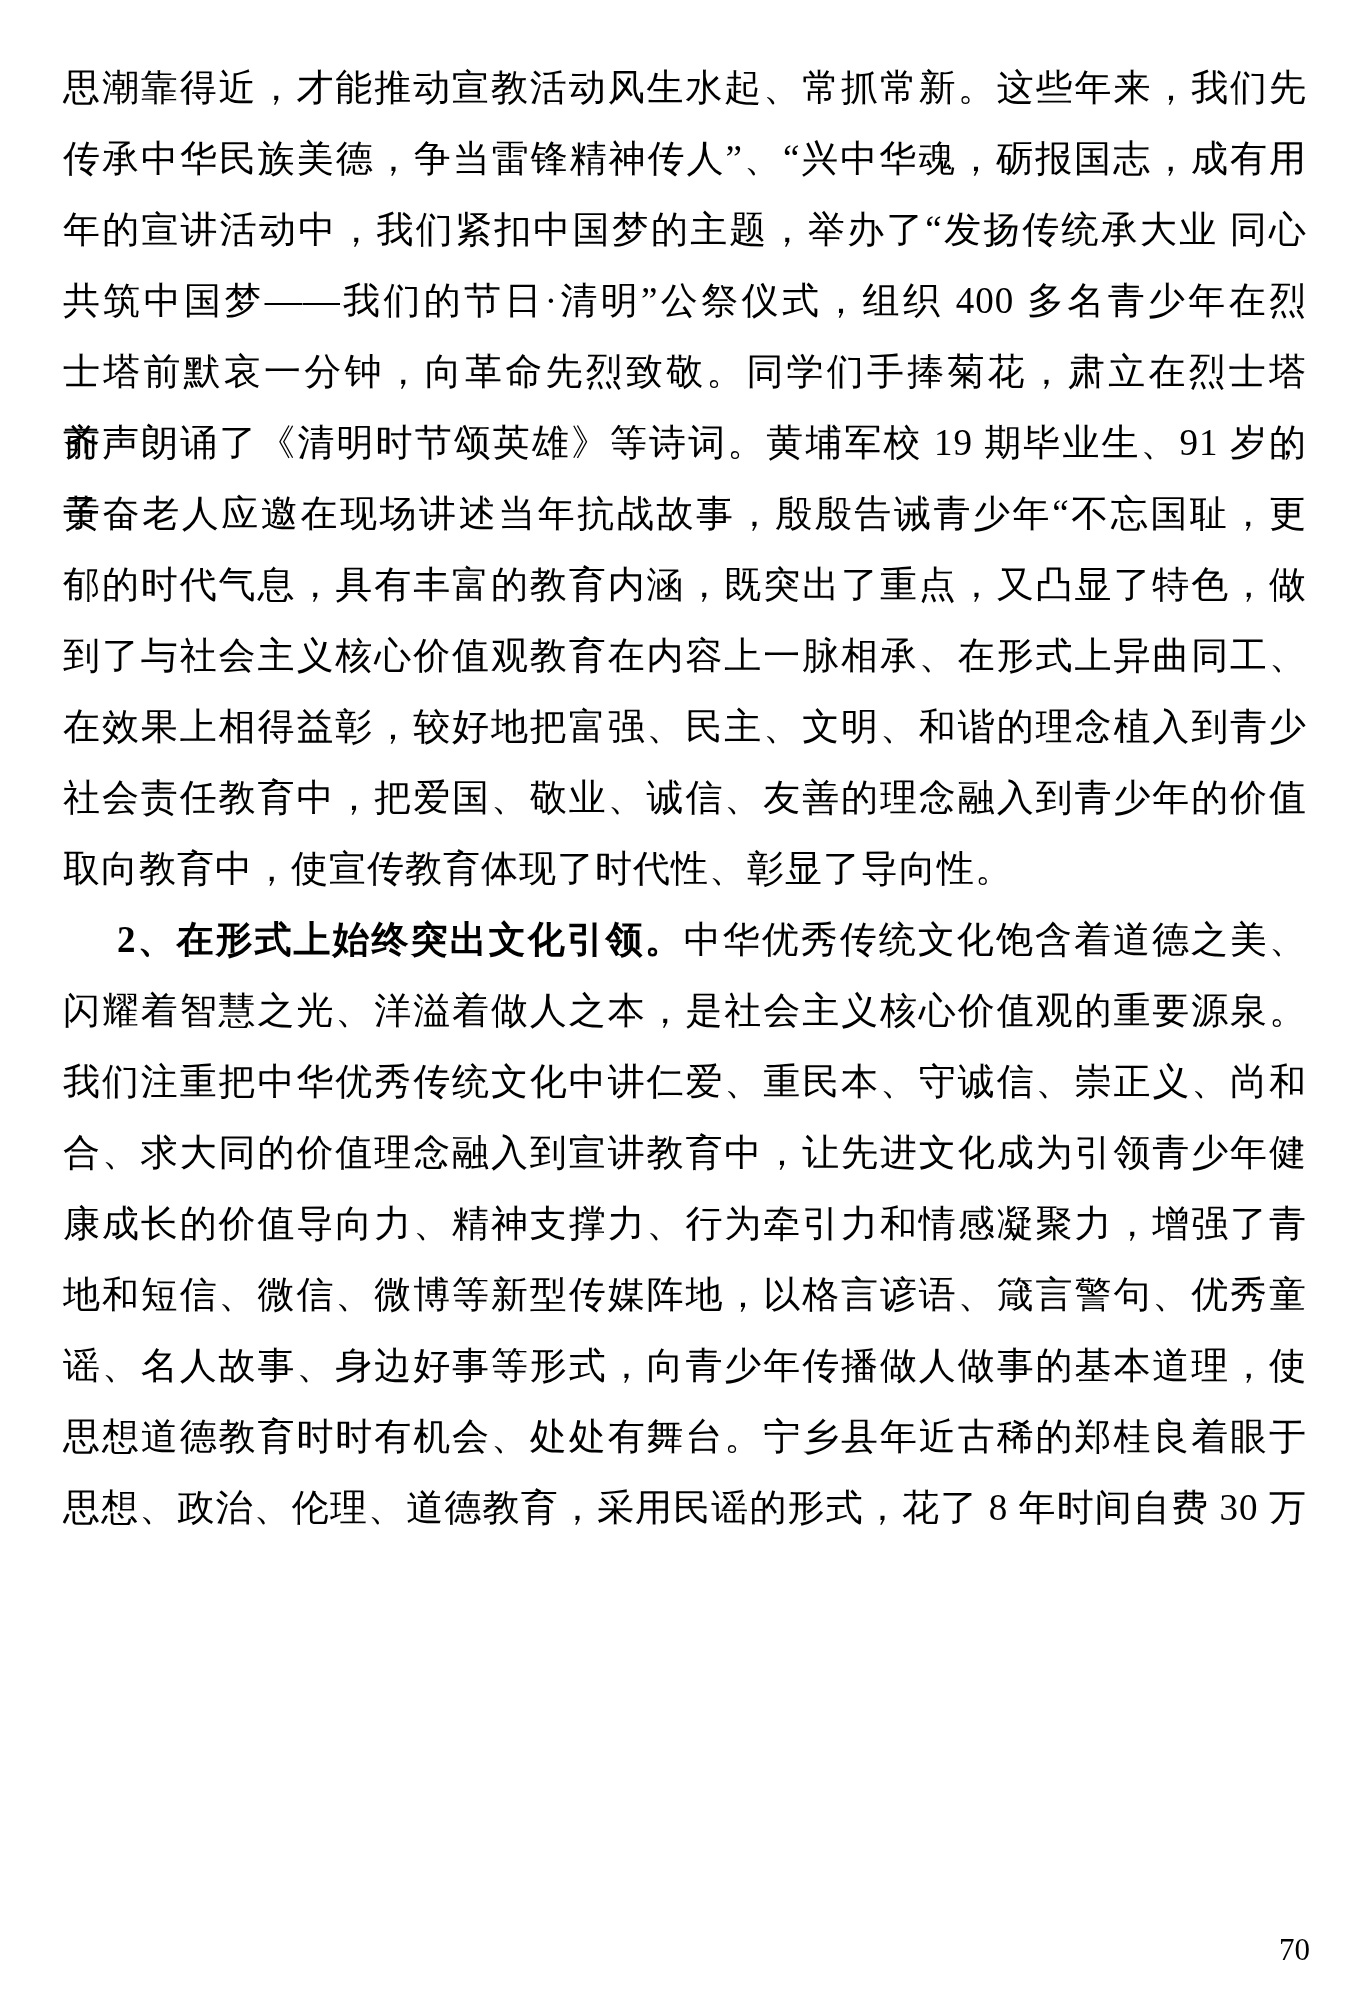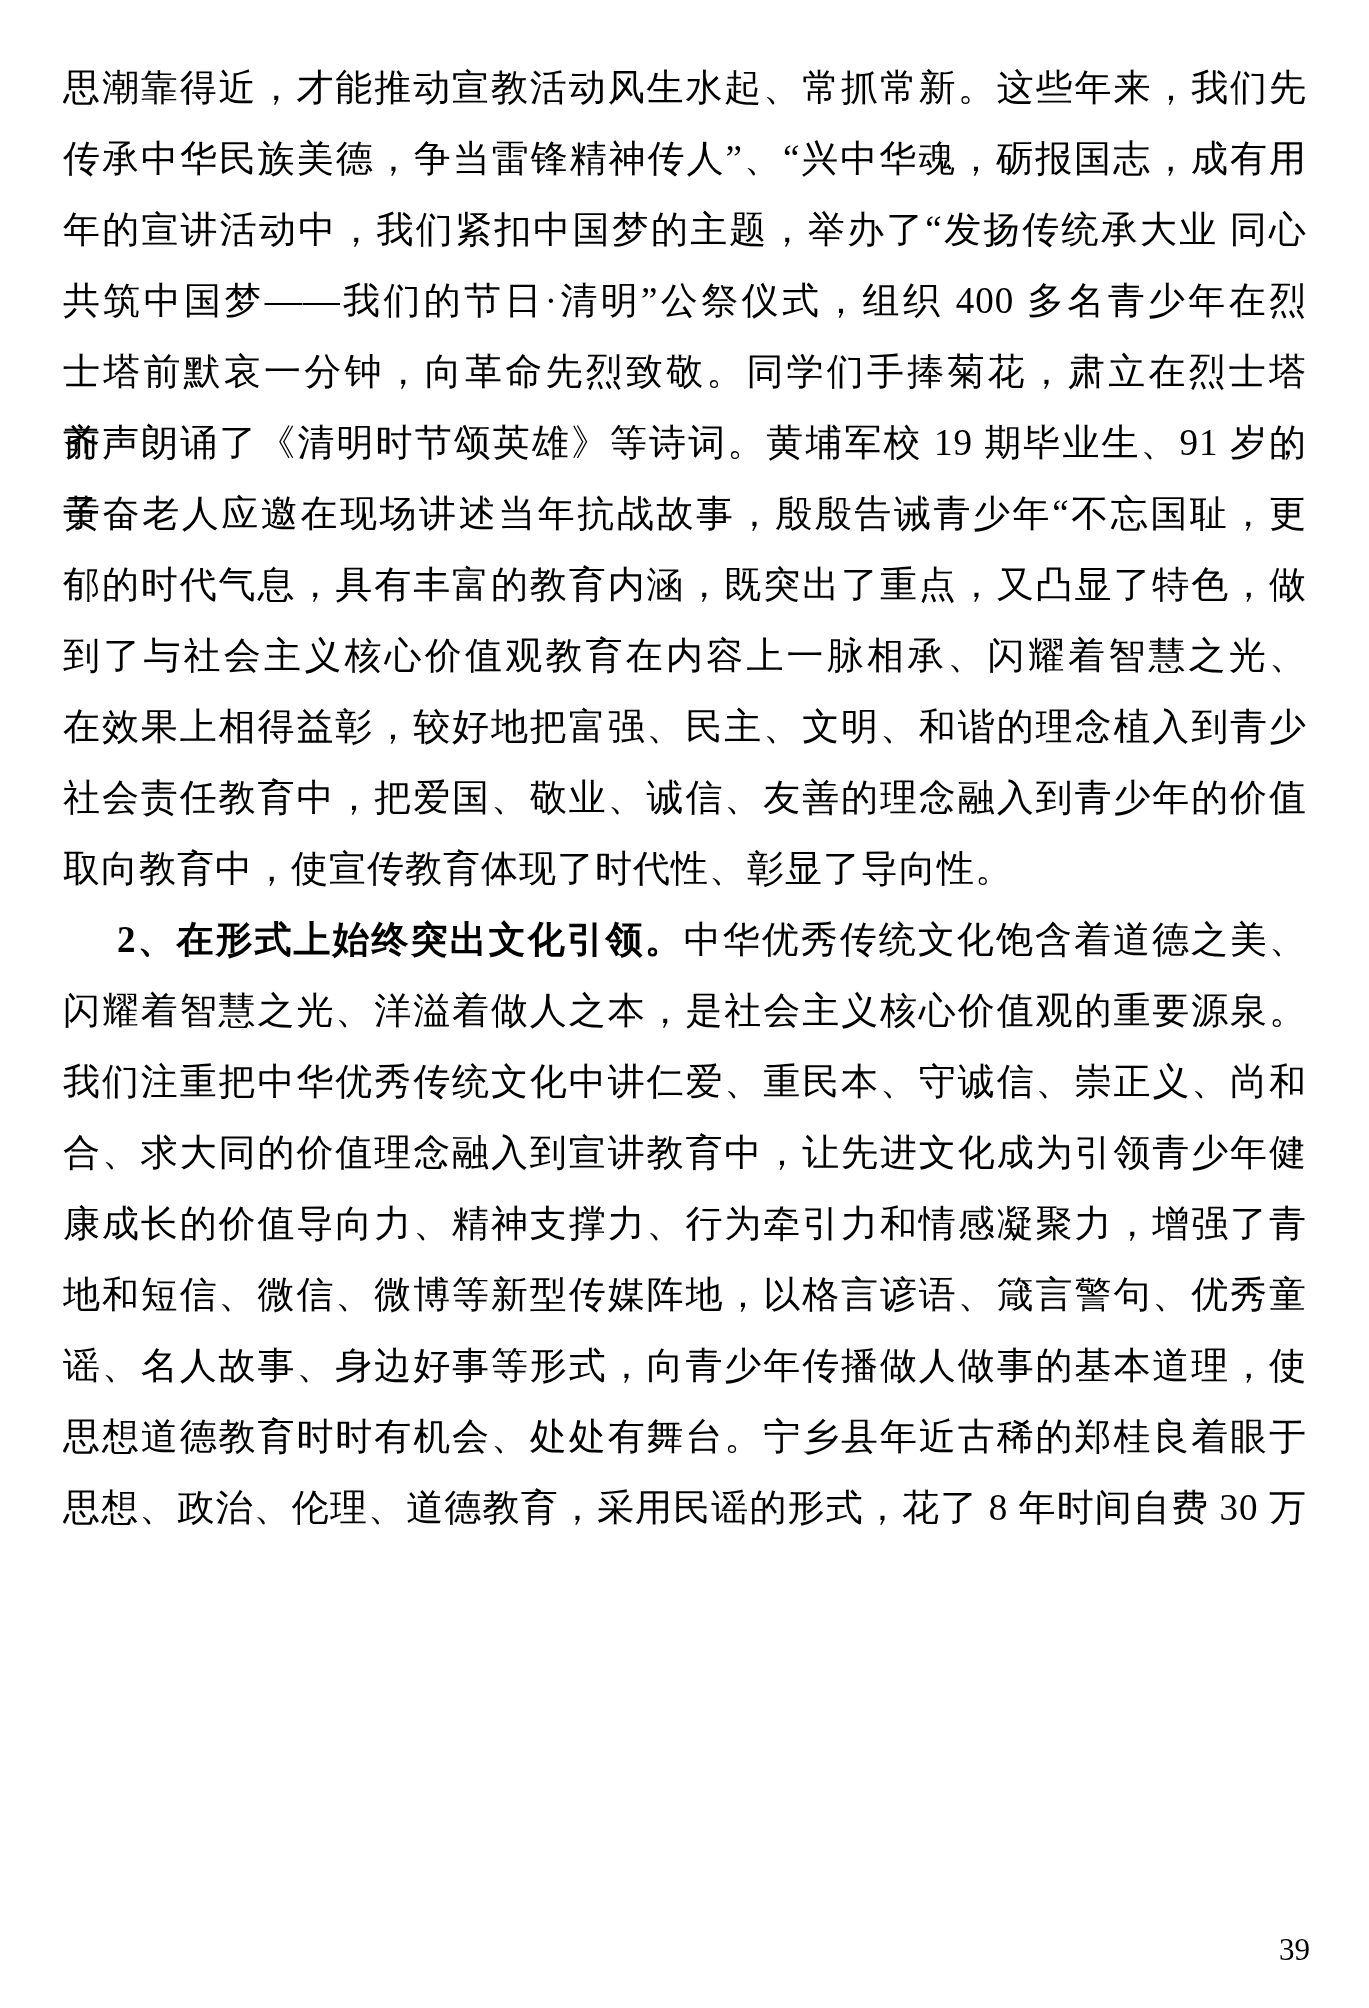--- a/index.html
+++ b/index.html
@@ -60,32 +60,32 @@
 <div class="doc">
 
   <div class="line fill">思潮靠得近，才能推动宣教活动风生水起、常抓常新。这些年来，我们先</div>
   <div class="line fill">传承中华民族美德，争当雷锋精神传人”、“兴中华魂，砺报国志，成有用</div>
   <div class="line fill">年的宣讲活动中，我们紧扣中国梦的主题，举办了“发扬传统承大业 同心</div>
   <div class="line fill">共筑中国梦——我们的节日·清明”公祭仪式，组织 400 多名青少年在烈</div>
   <div class="line fill">士塔前默哀一分钟，向革命先烈致敬。同学们手捧菊花，肃立在烈士塔前，</div>
   <div class="line fill">齐声朗诵了《清明时节颂英雄》等诗词。黄埔军校 19 期毕业生、91 岁的黄</div>
   <div class="line fill">子奋老人应邀在现场讲述当年抗战故事，殷殷告诫青少年“不忘国耻，更</div>
   <div class="line fill">郁的时代气息，具有丰富的教育内涵，既突出了重点，又凸显了特色，做</div>
-  <div class="line fill">到了与社会主义核心价值观教育在内容上一脉相承、闪耀着智慧之光、</div>
+  <div class="line fill">到了与社会主义核心价值观教育在内容上一脉相承、在形式上异曲同工、</div>
   <div class="line fill">在效果上相得益彰，较好地把富强、民主、文明、和谐的理念植入到青少</div>
   <div class="line fill">社会责任教育中，把爱国、敬业、诚信、友善的理念融入到青少年的价值</div>
   <div class="line end">取向教育中，使宣传教育体现了时代性、彰显了导向性。</div>
 
   <div class="line fill indent">
     <span class="bold">2、在形式上始终突出文化引领。</span><span>中华优秀传统文化饱含着道德之美、</span>
   </div>
   <div class="line fill">闪耀着智慧之光、洋溢着做人之本，是社会主义核心价值观的重要源泉。</div>
   <div class="line fill">我们注重把中华优秀传统文化中讲仁爱、重民本、守诚信、崇正义、尚和</div>
   <div class="line fill">合、求大同的价值理念融入到宣讲教育中，让先进文化成为引领青少年健</div>
   <div class="line fill">康成长的价值导向力、精神支撑力、行为牵引力和情感凝聚力，增强了青</div>
   <div class="line fill">地和短信、微信、微博等新型传媒阵地，以格言谚语、箴言警句、优秀童</div>
   <div class="line fill">谣、名人故事、身边好事等形式，向青少年传播做人做事的基本道理，使</div>
   <div class="line fill">思想道德教育时时有机会、处处有舞台。宁乡县年近古稀的郑桂良着眼于</div>
   <div class="line fill">思想、政治、伦理、道德教育，采用民谣的形式，花了 8 年时间自费 30 万</div>
 
 </div>
 
-<div class="footer">39</div>
+<div class="footer">70</div>
 
 </body></html>

